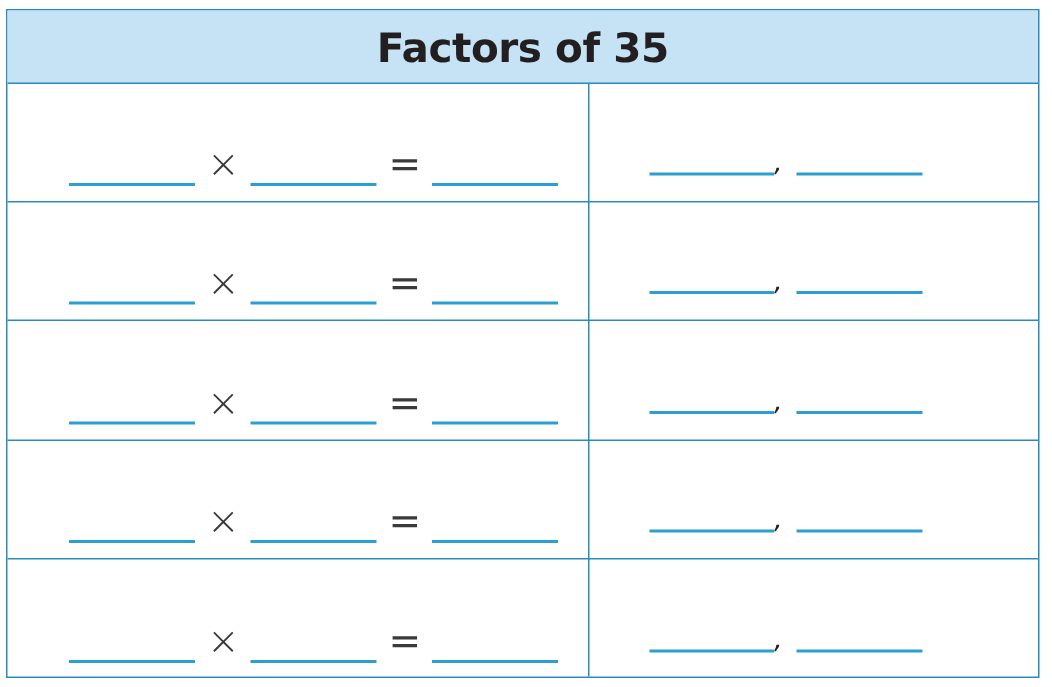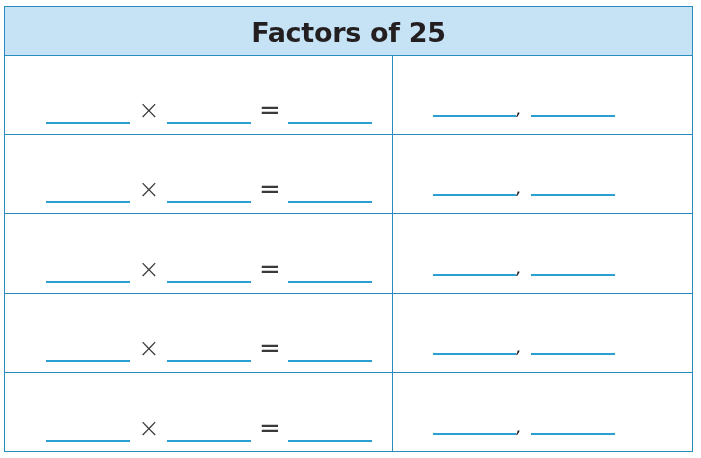--- a/index.html
+++ b/index.html
@@ -36,21 +36,21 @@
     }
     .times { font-size: 26px; font-weight: 200; }
     .eq { font-size: 26px; }
     .comma { font-size: 18px; font-style: italic; color: #231f20; }
   </style>
 </head>
 <body>
 
 <div class="table">
   <div class="header">
-    <span class="title">Factors of 25</span>
+    <span class="title">Factors of 35</span>
   </div>
 
   <div class="divider"></div>
 
   <div id="rows">
       <div class="row" style="top: 49px;">
         <div class="blank" style="left: 41px; top: 66px; width: 84px;"></div>
         <div class="sym times" style="left: 133px; top: 41px;">×</div>
         <div class="blank" style="left: 162px; top: 66px; width: 84px;"></div>
         <div class="sym eq" style="left: 254px; top: 41px;">=</div>

